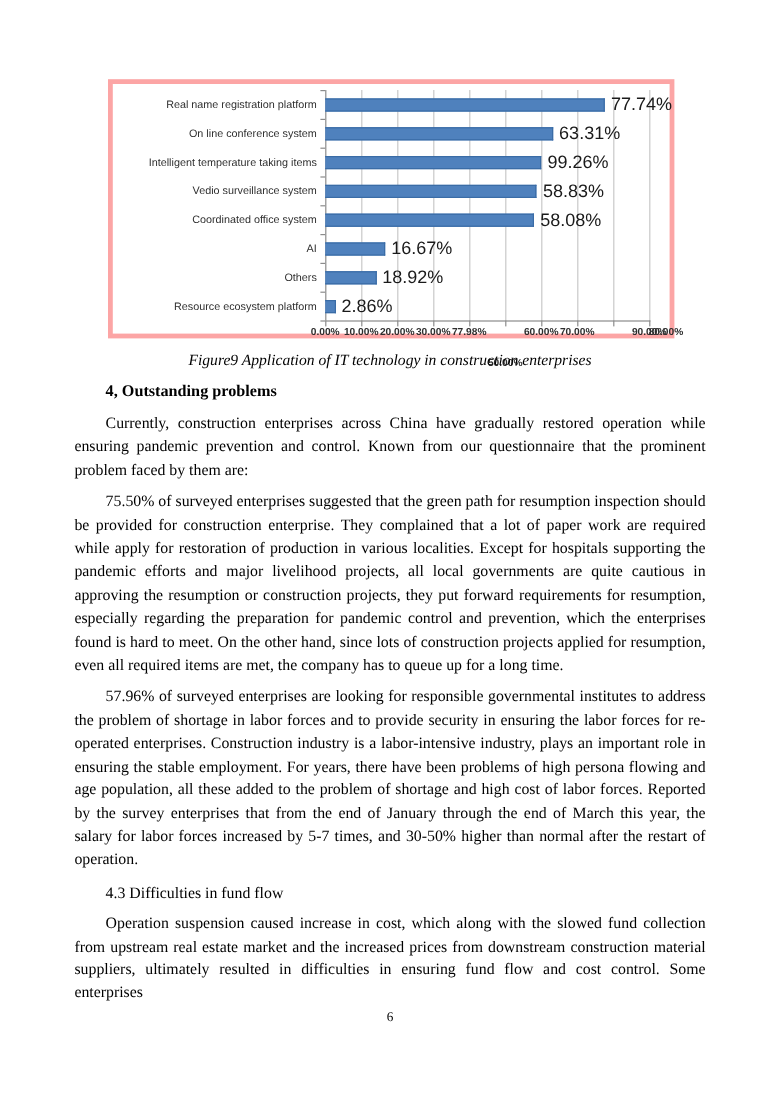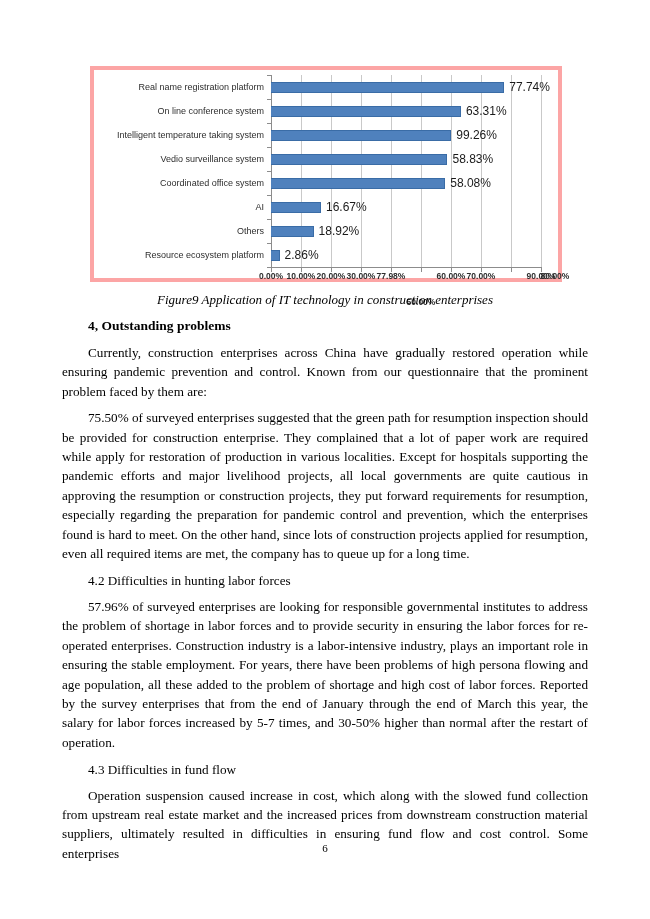--- a/index.html
+++ b/index.html
@@ -60,21 +60,21 @@
   }
   .bar {
     height: 11px;
     background: #4f81bd;
     border: 1px solid #3a6ca6;
     border-left: none;
     flex: 0 0 auto;
   }
   .bar-value {
     margin-left: 5px;
-    font-size: 12px;
+    font-size: 15px;
     color: #1a1a1a;
     white-space: nowrap;
   }
   .x-labels { position: absolute; left: 0; top: 0; width: 100%; height: 100%; }
   .x-label {
     position: absolute;
     top: 201px;
     transform: translateX(-50%);
     font-size: 8.5px;
     font-weight: bold;
@@ -125,21 +125,21 @@
 </style>
 </head>
 <body>
 
 <div class="page">
 
   <div class="chart-wrap">
     <div class="cat-labels" id="cat-labels">
         <div class="cat-label">Real name registration platform</div>
         <div class="cat-label">On line conference system</div>
-        <div class="cat-label">Intelligent temperature taking system</div>
+        <div class="cat-label">Intelligent temperature taking items</div>
         <div class="cat-label">Vedio surveillance system</div>
         <div class="cat-label">Coordinated office system</div>
         <div class="cat-label">AI</div>
         <div class="cat-label">Others</div>
         <div class="cat-label">Resource ecosystem platform</div>
       </div>
     <div class="plot" id="plot">
         <div class="gridline axis" style="left: 0%; background: rgb(140, 140, 140);"></div>
         <div class="xtick" style="left: 0%; background: rgb(140, 140, 140);"></div>
         <div class="gridline" style="left: 11.1111%; background: rgb(201, 201, 201);"></div>
@@ -217,21 +217,20 @@
       </div>
   </div>
 
   <div class="content">
     <div class="caption">Figure9 Application of IT technology in construction enterprises</div>
     <div class="heading">4, Outstanding problems</div>
     <p class="para">Currently, construction enterprises across China have gradually restored operation while ensuring pandemic prevention and control. Known from our questionnaire that the prominent problem faced by them are:</p>
 
     <p class="para">75.50% of surveyed enterprises suggested that the green path for resumption inspection should be provided for construction enterprise. They complained that a lot of paper work are required while apply for restoration of production in various localities. Except for hospitals supporting the pandemic efforts and major livelihood projects, all local governments are quite cautious in approving the resumption or construction projects, they put forward requirements for resumption, especially regarding the preparation for pandemic control and prevention, which the enterprises found is hard to meet. On the other hand, since lots of construction projects applied for resumption, even all required items are met, the company has to queue up for a long time.</p>
 
-    <div class="sub-title">4.2 Difficulties in hunting labor forces</div>
     <p class="para">57.96% of surveyed enterprises are looking for responsible governmental institutes to address the problem of shortage in labor forces and to provide security in ensuring the labor forces for re-operated enterprises. Construction industry is a labor-intensive industry, plays an important role in ensuring the stable employment. For years, there have been problems of high persona flowing and age population, all these added to the problem of shortage and high cost of labor forces. Reported by the survey enterprises that from the end of January through the end of March this year, the salary for labor forces increased by 5-7 times, and 30-50% higher than normal after the restart of operation.</p>
 
     <div class="sub-title">4.3 Difficulties in fund flow</div>
     <p class="para">Operation suspension caused increase in cost, which along with the slowed fund collection from upstream real estate market and the increased prices from downstream construction material suppliers, ultimately resulted in difficulties in ensuring fund flow and cost control. Some enterprises</p>
   </div>
 
   <div class="page-number">6</div>
 
 </div>
 

